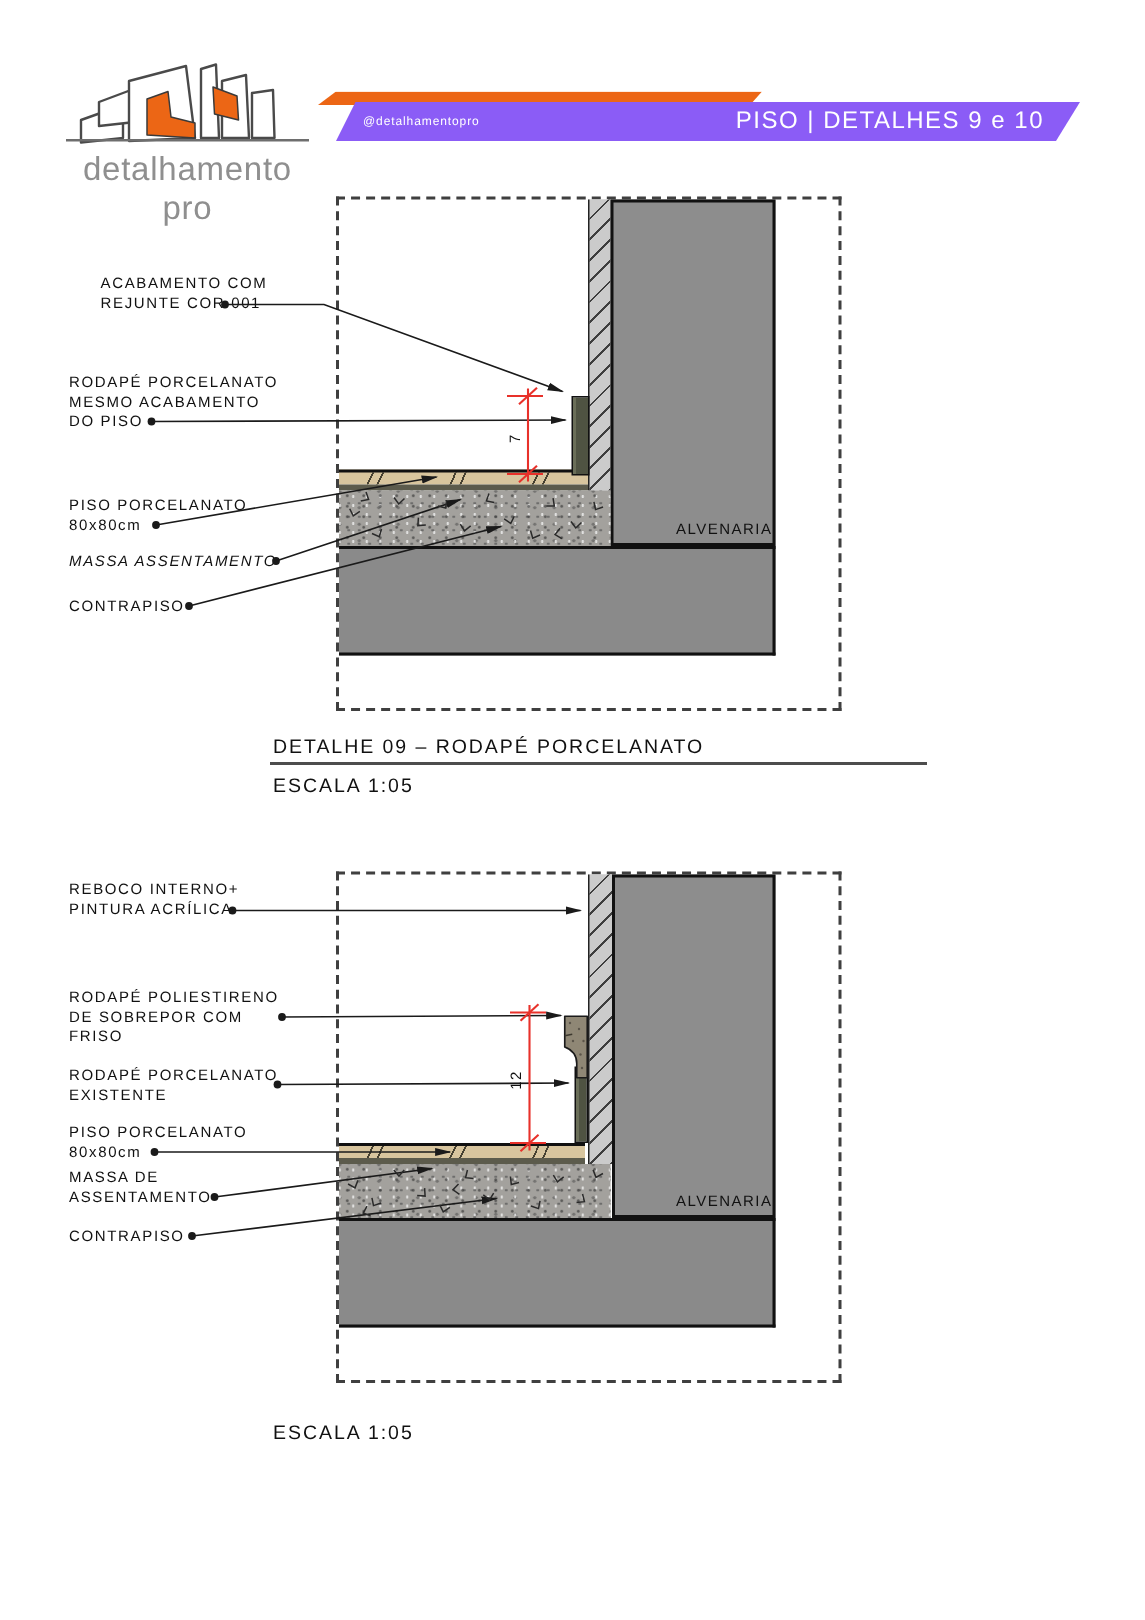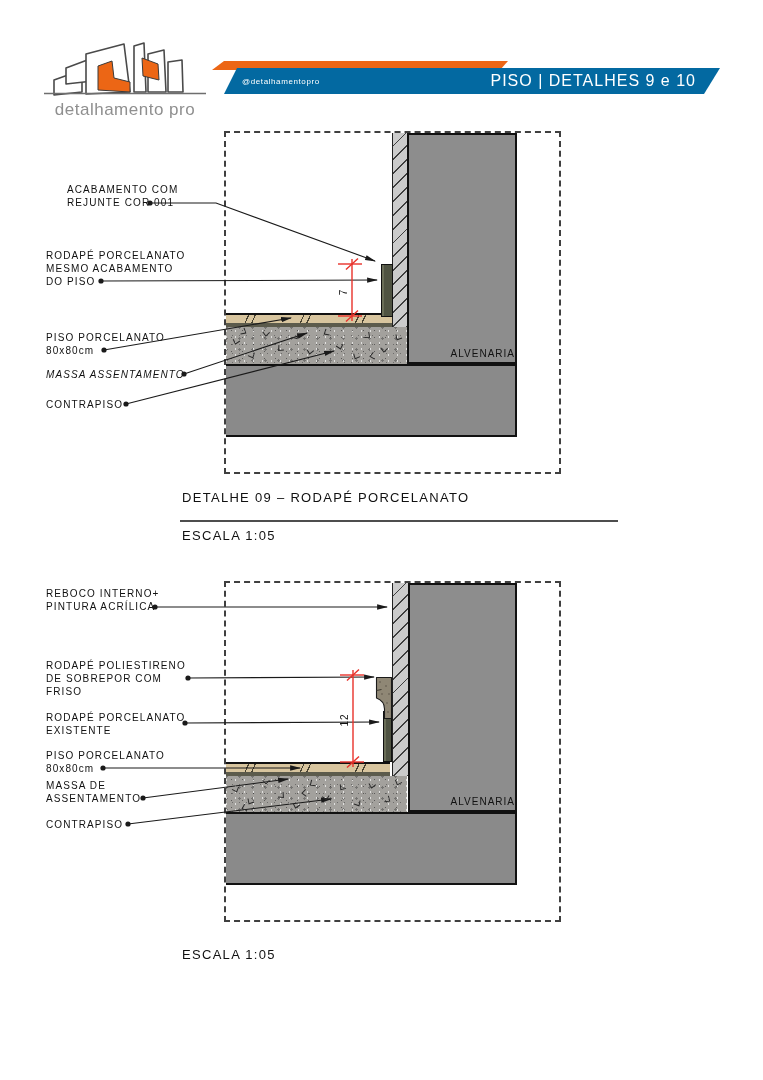--- a/index.html
+++ b/index.html
@@ -5,25 +5,25 @@
   html,body{margin:0;padding:0;}
   body{
     width:763px;height:1080px;position:relative;background:#ffffff;
     font-family:"Liberation Sans",sans-serif;overflow:hidden;color:#111;
   }
   .abs{position:absolute;}
 
   
   .logo{left:44px;top:40px;width:162px;height:88px;}
   .logo-text{position:absolute;top:60px;left:0;width:162px;text-align:center;
-    font-size:17px;color:#8f8f8f;letter-spacing:.5px;font-weight:400;}
+    font-size:22px;color:#8f8f8f;letter-spacing:.5px;font-weight:400;}
   .stripe{left:212px;top:61px;width:296px;height:9px;background:#ec6615;
     -webkit-clip-path:polygon(12px 0,100% 0,calc(100% - 8px) 100%,0 100%);
     clip-path:polygon(12px 0,100% 0,calc(100% - 8px) 100%,0 100%);}
-  .banner{left:224px;top:68px;width:496px;height:26px;background:#0369a1;
+  .banner{left:224px;top:68px;width:496px;height:26px;background:#8b5cf6;
     -webkit-clip-path:polygon(13px 0,100% 0,calc(100% - 16px) 100%,0 100%);
     clip-path:polygon(13px 0,100% 0,calc(100% - 16px) 100%,0 100%);}
   .handle{position:absolute;left:18px;top:50%;transform:translateY(-50%);
     font-size:8px;color:#fff;letter-spacing:.6px;}
   .banner-title{position:absolute;right:24px;top:50%;transform:translateY(-50%);
     font-size:16px;color:#fff;letter-spacing:1px;}
 
   
   .dashedbox{border:2px dashed #3f3f3f;box-sizing:border-box;}
   .plaster{background-color:#cbcbcb;
@@ -70,21 +70,21 @@
 
   
   .lbl{position:absolute;left:46px;font-size:10px;letter-spacing:1.1px;
     line-height:13px;color:#111;white-space:pre-line;}
   .l09-0{top:183px;margin-left:21px;} .l09-1{top:249px;} .l09-2{top:331px;} .l09-3{top:368px;font-style:italic;} .l09-4{top:398px;}
   .l10-0{top:587px;} .l10-1{top:659px;} .l10-2{top:711px;} .l10-3{top:749px;} .l10-4{top:779px;} .l10-5{top:818px;}
 
   
   .cap{position:absolute;left:180px;width:438px;}
   .cap09{top:490px;} .cap10{top:941px;}
-  .cap-title{font-size:13px;letter-spacing:1.3px;color:#111;padding:0 0 15px 2px;
+  .cap-title{font-size:13px;letter-spacing:1.3px;color:#111;padding:0 0 3px 2px;
     border-bottom:2px solid #4d4d4d;}
   .cap-scale{font-size:13px;letter-spacing:1.3px;color:#111;margin-top:6px;padding-left:2px;}
 
   
   .overlay{position:absolute;left:0;top:0;width:763px;height:1080px;pointer-events:none;}
   .leader{stroke:#1a1a1a;stroke-width:1.1;fill:none;marker-end:url(#arr);}
   .dot{fill:#1a1a1a;}
   .red{stroke:#e8312a;stroke-width:1.4;fill:none;}
   .dimtxt{font-family:"Liberation Sans",sans-serif;font-size:10px;fill:#111;letter-spacing:1px;}
   .mk{stroke:#2a2a2a;stroke-width:1;fill:none;}

